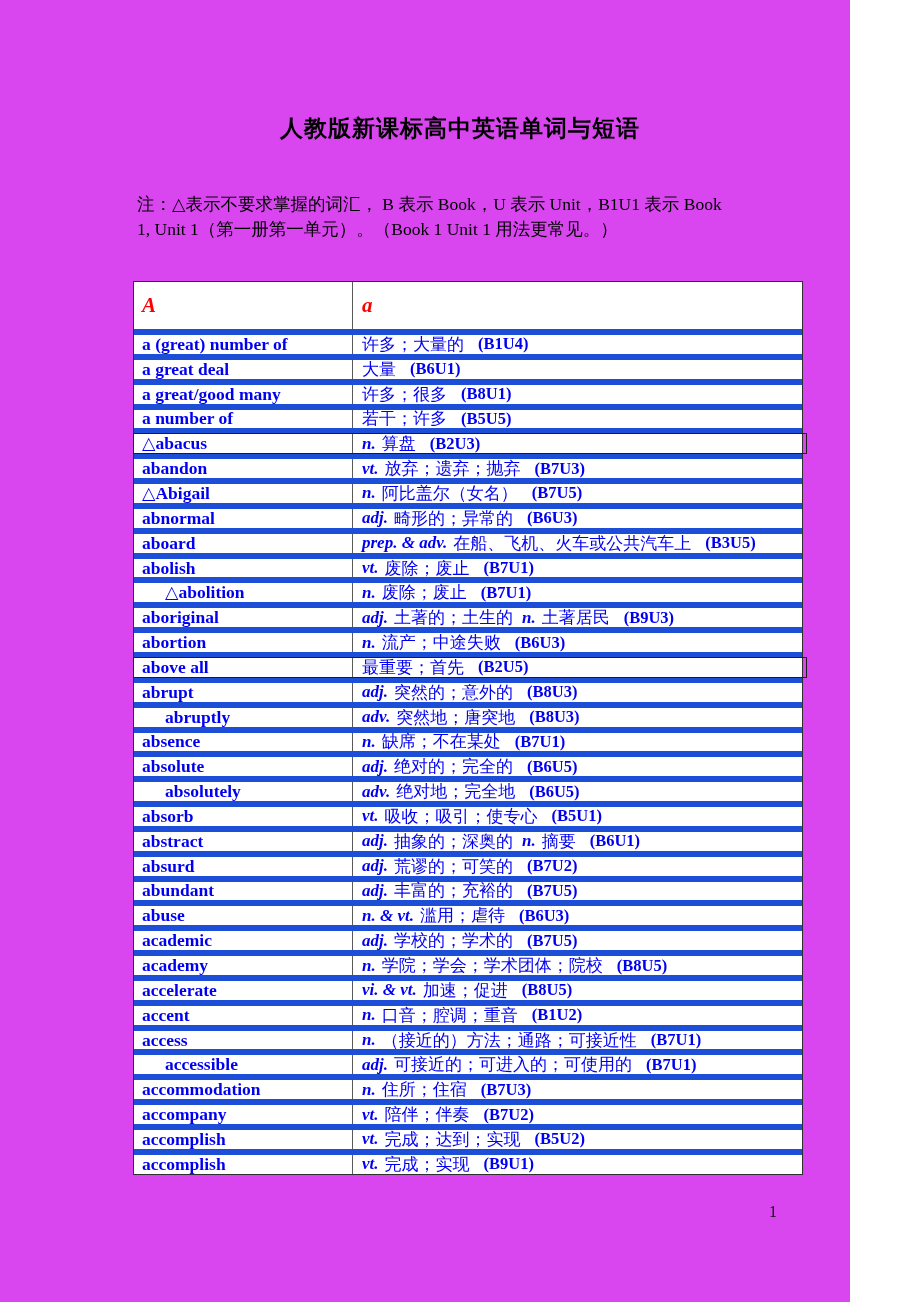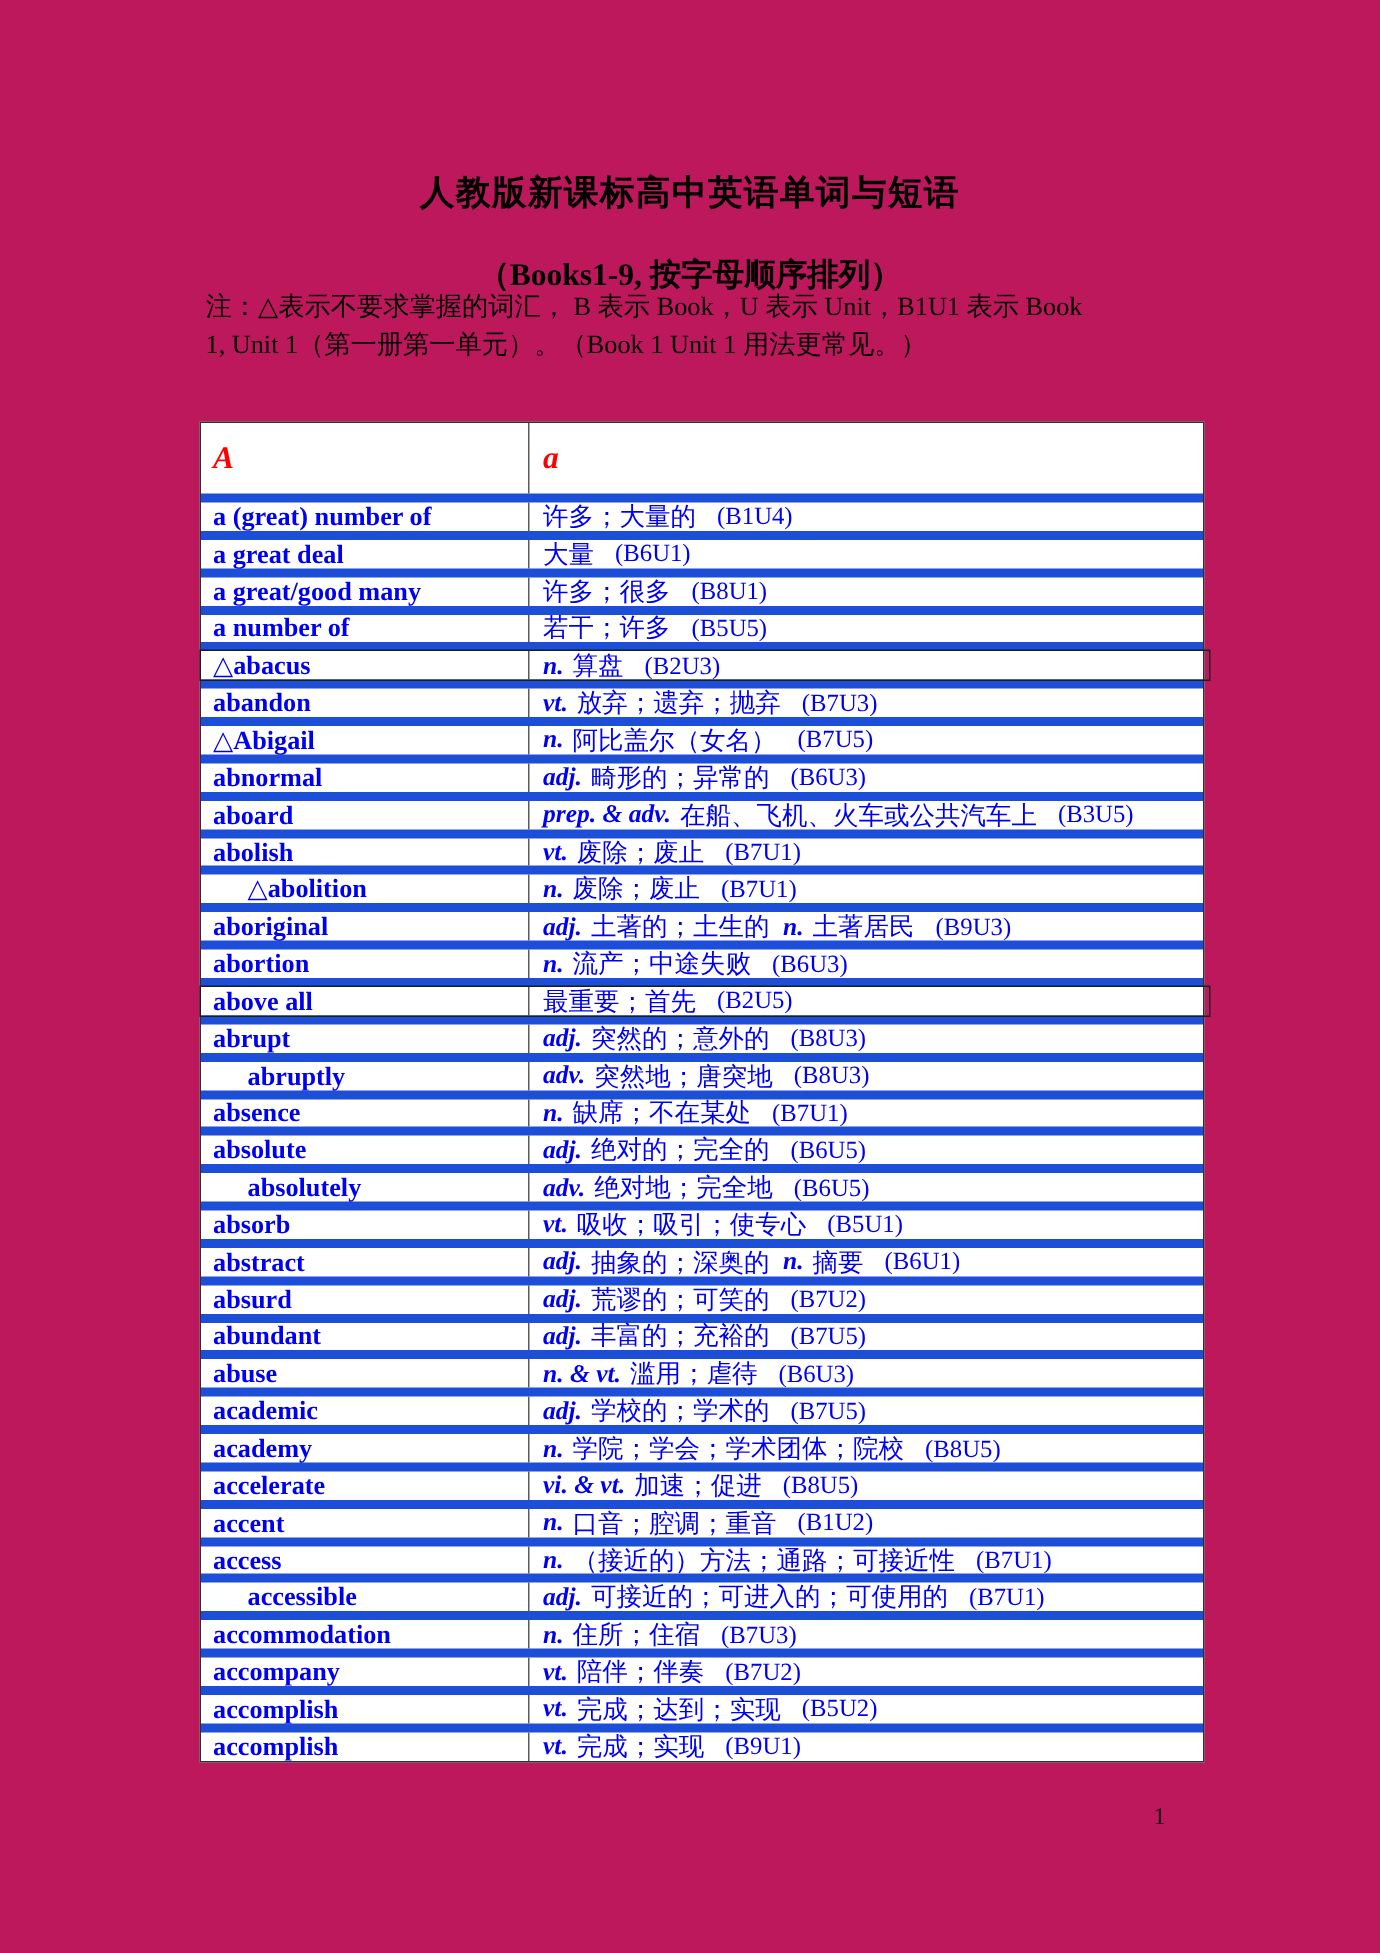--- a/index.html
+++ b/index.html
@@ -1,21 +1,21 @@
 <!DOCTYPE html>
 <html style="--entry-blue: #0000f0; --header-red: #ff0000; --border-dark: #2f2f2f; --border-inner: #5a5a5a;"><head>
 <meta charset="utf-8">
 <style>
   html,body{margin:0;padding:0;background:#ffffff;}
   body{
     width:920px;height:1302px;
     font-family:"Liberation Serif","DejaVu Serif",serif;
     color:#000;
   }
-  .doc{position:relative;width:920px;height:1302px;overflow:hidden;background:#be185d;}
+  .doc{position:relative;width:850px;height:1302px;overflow:hidden;background:#d946ef;}
 
   .title{
     position:absolute;top:113px;left:0;width:920px;
     text-align:center;font-weight:700;font-size:23px;letter-spacing:1px;
   }
   .subtitle{
     position:absolute;top:169px;left:0;width:920px;
     text-align:center;font-weight:700;font-size:21px;
   }
   .note{
@@ -43,40 +43,39 @@
     flex:1;padding-left:9px;color:var(--entry-blue,#0000f0);
     font-size:17px;white-space:nowrap;
   }
   .header .cell{
     color:var(--header-red,#ff0000);
     font-style:italic;font-weight:700;font-size:21px;
   }
   .seg-pos{font-style:italic;font-weight:700;margin-right:6px;}
   .seg-cn{font-weight:400;text-align:right;}
   .seg-cn + .seg-pos{margin-left:9px;}
-  .seg-ref{font-weight:400;margin-left:14px;font-size:16.5px;}
+  .seg-ref{font-weight:700;margin-left:14px;font-size:16.5px;}
 
   
   .vrow.special{position:relative;}
   .vrow.special::after{
     content:"";position:absolute;top:-1px;bottom:-1px;left:-1px;right:-5px;
     border:1px solid #1c1c1c;pointer-events:none;
   }
 
   .page-number{
     position:absolute;top:1203px;left:769px;
     font-size:16px;color:#111;
   }
 </style>
 </head>
 <body>
 
 <div class="doc">
   <div class="title">人教版新课标高中英语单词与短语</div>
-  <div class="subtitle">（Books1-9, 按字母顺序排列）</div>
   <div class="note">
     <div>注：△表示不要求掌握的词汇， B 表示 Book，U 表示 Unit，B1U1 表示 Book</div>
     <div>1, Unit 1（第一册第一单元）。（Book 1 Unit 1 用法更常见。）</div>
   </div>
 
   <div class="vtable">
     <div class="vrow header">
       <div class="cell word">A</div>
       <div class="cell def">a</div>
     </div>

